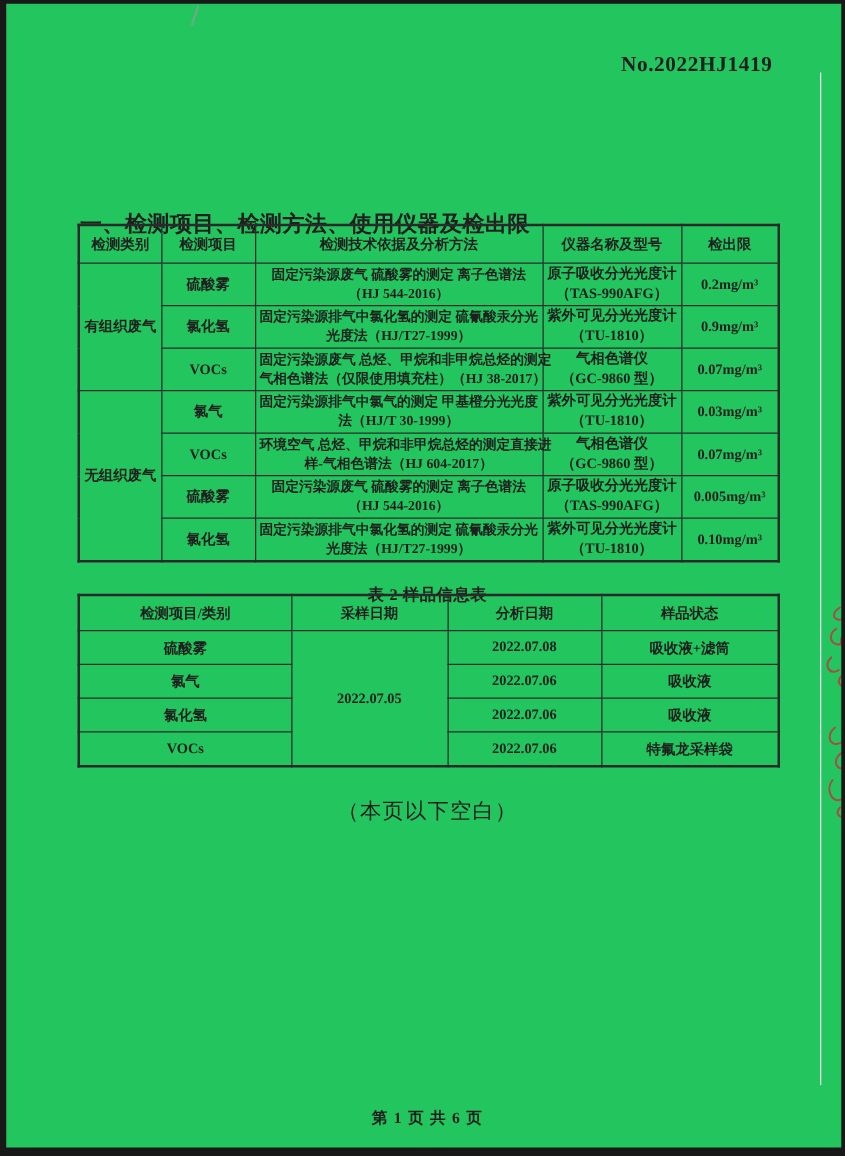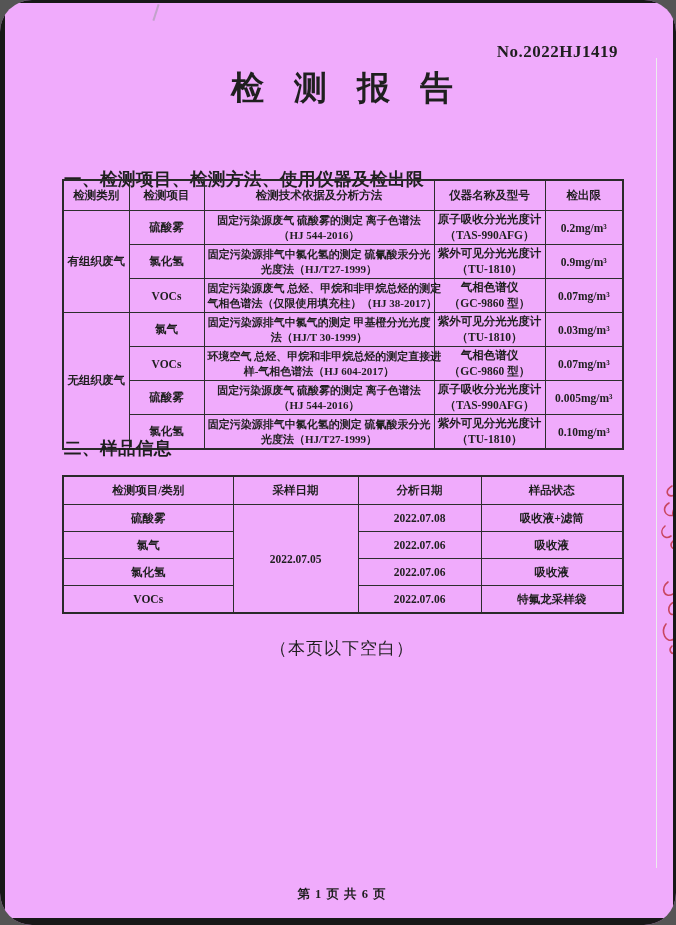--- a/index.html
+++ b/index.html
@@ -1,24 +1,23 @@
 <!DOCTYPE html>
 <html><head>
 <meta charset="utf-8">
 <style>
   html,body{margin:0;padding:0;}
   body{background:#555;}
   .scan{
     position:relative;
     width:676px;height:925px;
-    background:#f0abfc;
+    background:#22c55e;
     overflow:hidden;
     font-family:"Liberation Serif","DejaVu Serif",serif;
     color:#1f1f1f;
-    border-radius:32px;
   }
   
   .edge{position:absolute;background:#181818;z-index:5;}
   .edge.left{left:0;top:0;width:5px;height:925px;}
   .edge.top{left:0;top:0;width:676px;height:3px;}
   .edge.bottom{left:0;top:918px;width:676px;height:7px;}
   .edge.right{left:673px;top:0;width:3px;height:925px;}
   .paper-edge-line{position:absolute;left:656px;top:58px;width:1px;height:810px;background:#ececec;z-index:1;}
   .smudge{position:absolute;left:155px;top:4px;width:2px;height:17px;background:#9a9aa0;opacity:.55;transform:rotate(18deg);z-index:2;}
 
@@ -79,21 +78,20 @@
 
   <div class="edge left"></div>
   <div class="edge top"></div>
   <div class="edge bottom"></div>
   <div class="edge right"></div>
   <div class="paper-edge-line"></div>
   <div class="smudge"></div>
 
   <div class="report-no">No.2022HJ1419</div>
 
-  <div class="doc-title">检测报告</div>
 
   <div class="sec-heading sec-1">一、检测项目、检测方法、使用仪器及检出限</div>
 
 
   <table class="tbl-1">
     <colgroup>
       <col style="width:66px">
         <col style="width:75px">
         <col style="width:230px">
         <col style="width:111px">
@@ -189,22 +187,22 @@
       </td>
       <td class="instr">
         <div class="i-line">紫外可见分光光度计</div>
         <div class="i-line">（TU-1810）</div>
       </td>
       <td>0.10mg/m³</td>
     </tr>
   </tbody>
     </table>
 
-  <div class="sec-heading sec-2">二、样品信息</div>
-
+
+  <div class="tbl-caption cap-2">表 2 样品信息表</div>
 
   <table class="tbl-2">
     <colgroup>
       <col style="width:170px">
         <col style="width:125px">
         <col style="width:123px">
         <col style="width:142px">
     </colgroup>
     <tbody>
         <tr>

